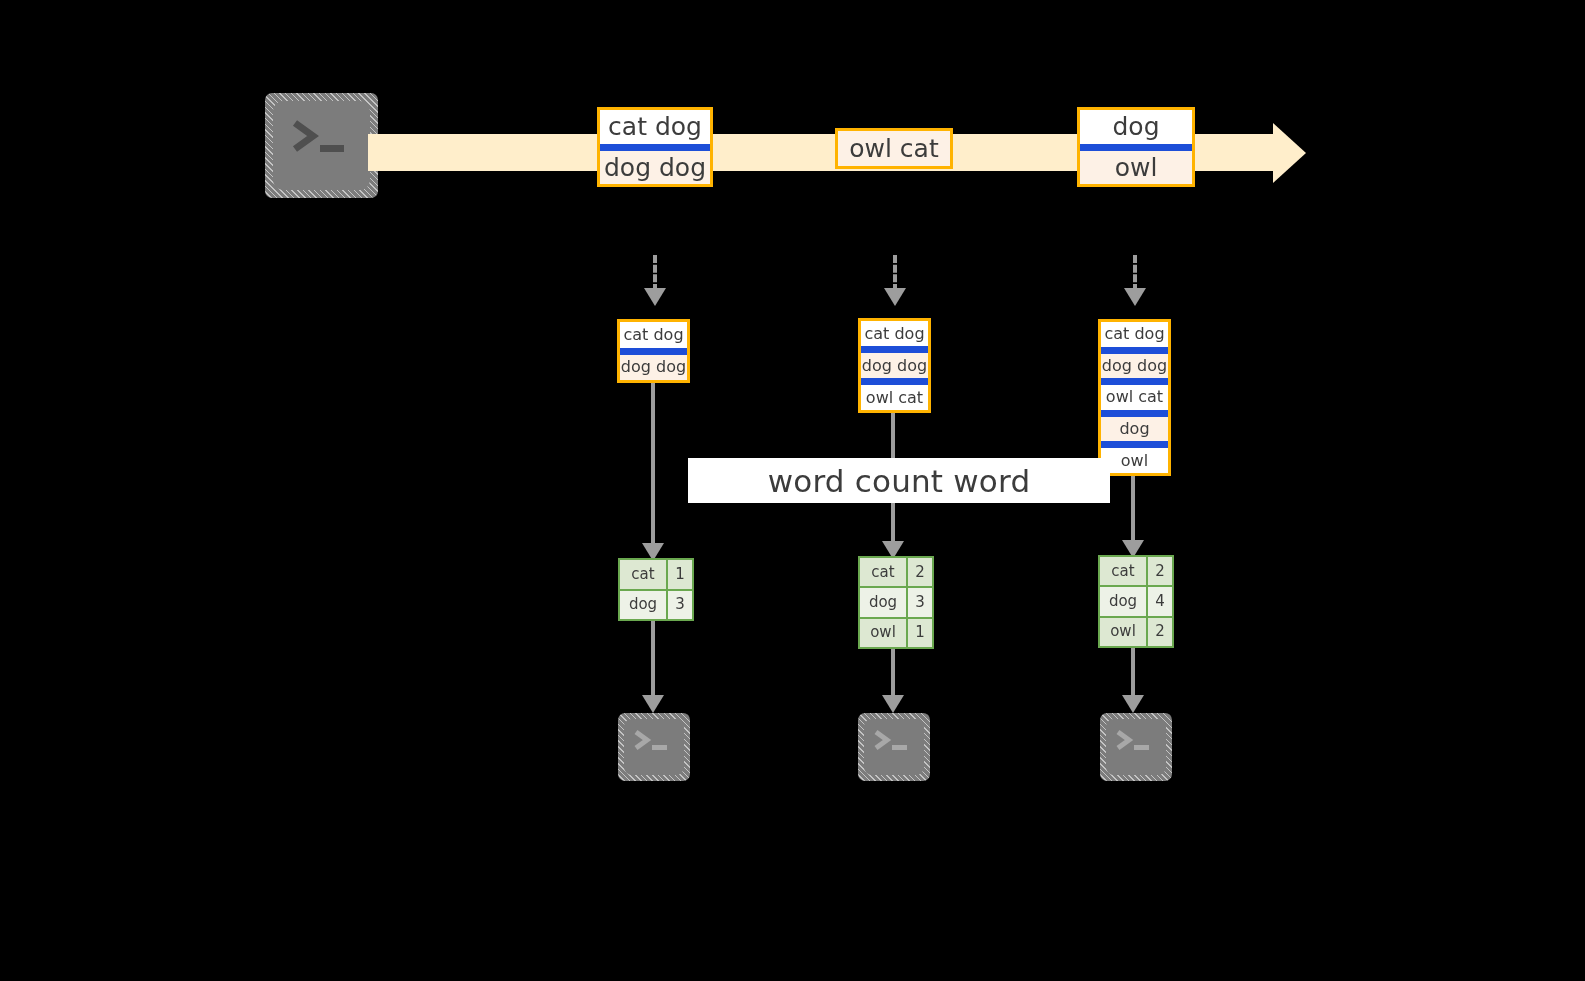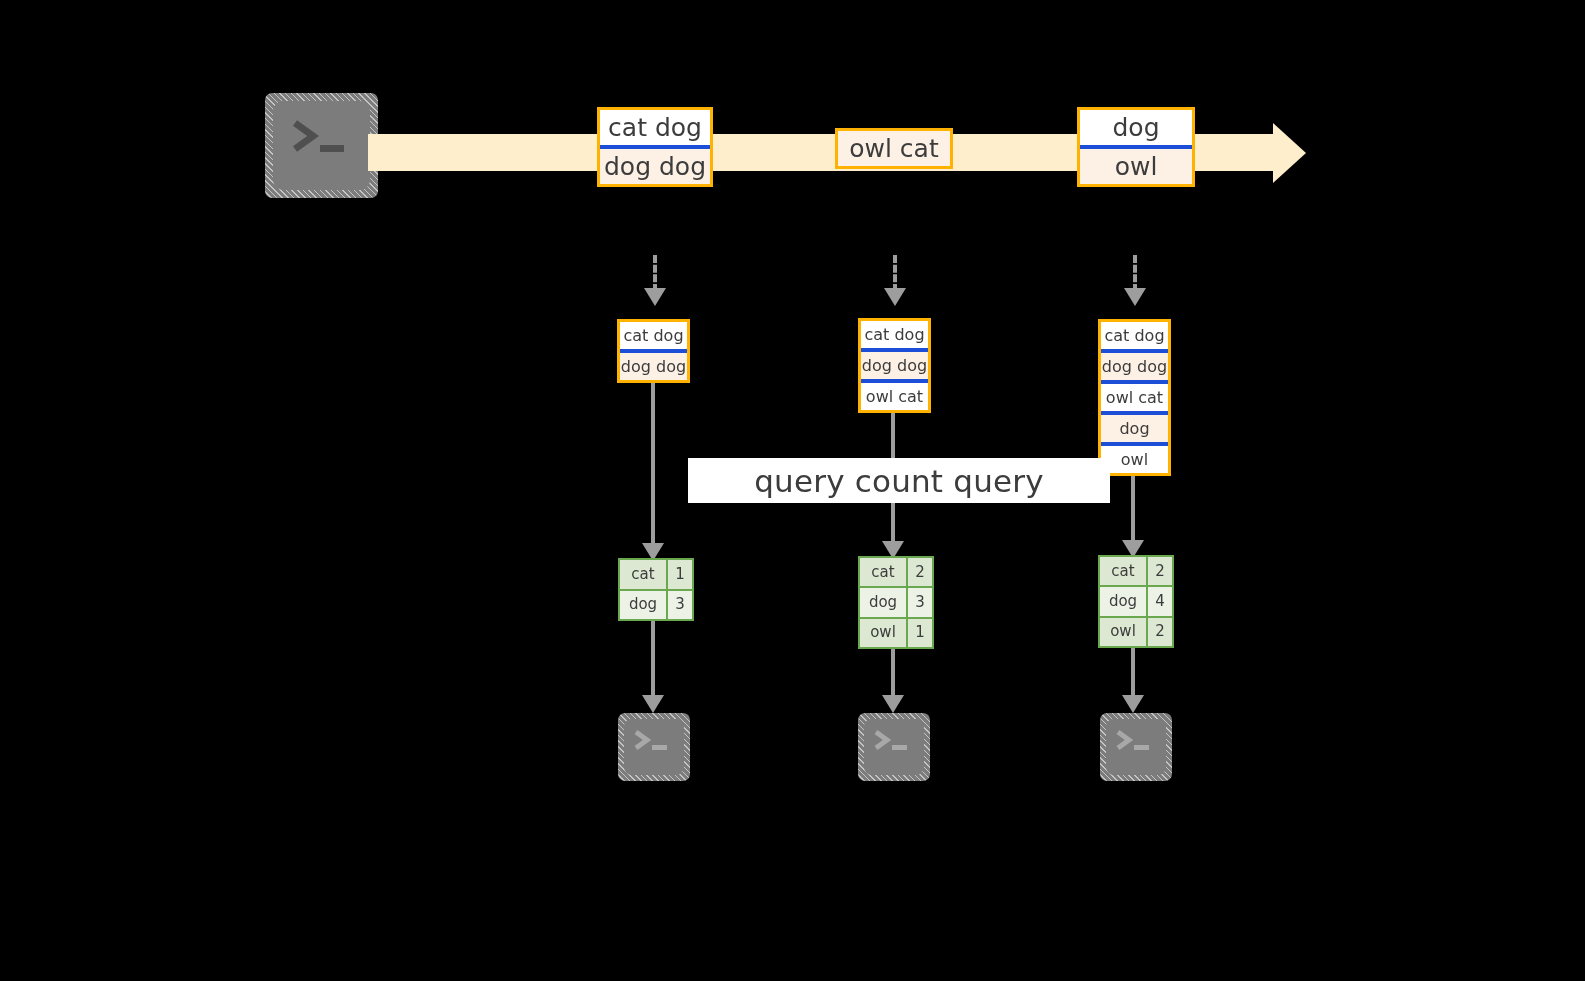--- a/index.html
+++ b/index.html
@@ -71,21 +71,21 @@
     flex: 1 1 auto;
     display: flex;
     align-items: center;
     justify-content: center;
     background: #ffffff;
     color: #3c3c3c;
     white-space: nowrap;
     line-height: 1;
   }
   .obox .row.alt { background: #fdf1e6; }
-  .obox .row + .row { border-top: 4px solid #1d4ed8; }
+  .obox .row + .row { border-top: 7px solid #1d4ed8; }
 
   .obox.big .row { font-size: 25px; }
   .obox.small .row { font-size: 16px; }
 
   
   .gbox {
     position: absolute;
     border: 2px solid #6aa84f;
     background: #e4ecda;
     display: flex;
@@ -279,15 +279,15 @@
   <div class="conn-head" style="left:1122px; top:695px;"></div>
 
   <div class="term" style="left:1100px; top:713px; width:72px; height:68px;">
     <div class="inner" style="left:6px; top:6px; right:6px; bottom:6px; border-radius:8px;"></div>
     <svg class="glyph" viewBox="0 0 72 68">
       <path d="M18 19 L29 27 L18 35" fill="none" stroke="#a8a8a8" stroke-width="5"></path>
       <rect x="34" y="32" width="15" height="5" fill="#a8a8a8"></rect>
     </svg>
   </div>
 
-  <div class="query-label" style="left:688px; top:458px; width:422px; height:45px;">query count query</div>
+  <div class="query-label" style="left:688px; top:458px; width:422px; height:45px;">word count word</div>
 
 </div>
 
 </body></html>

